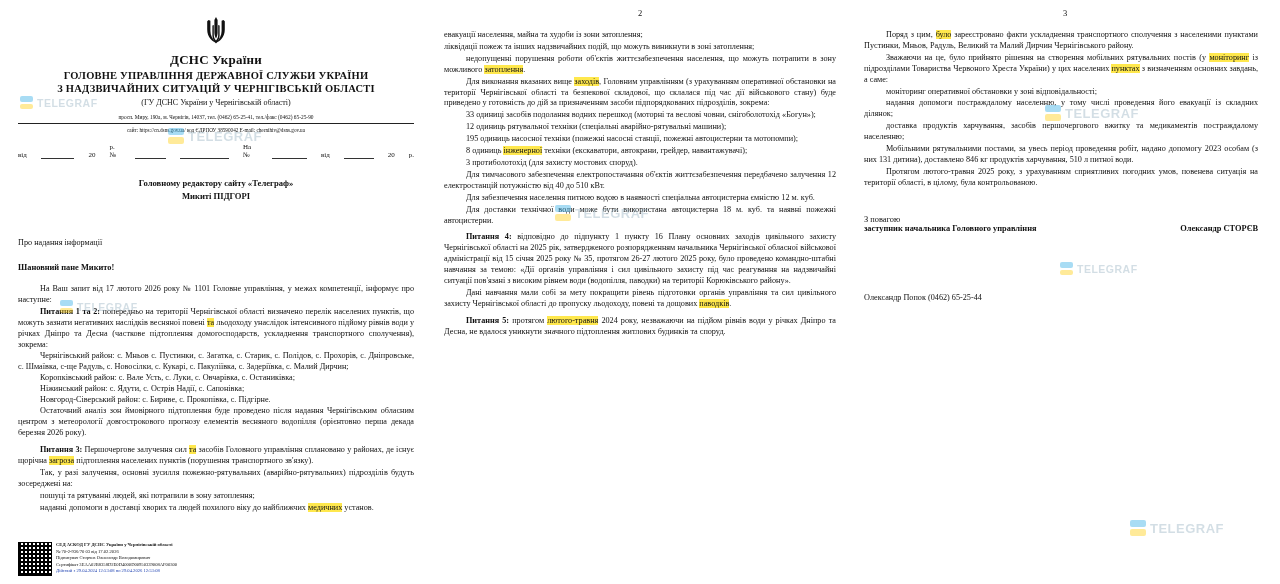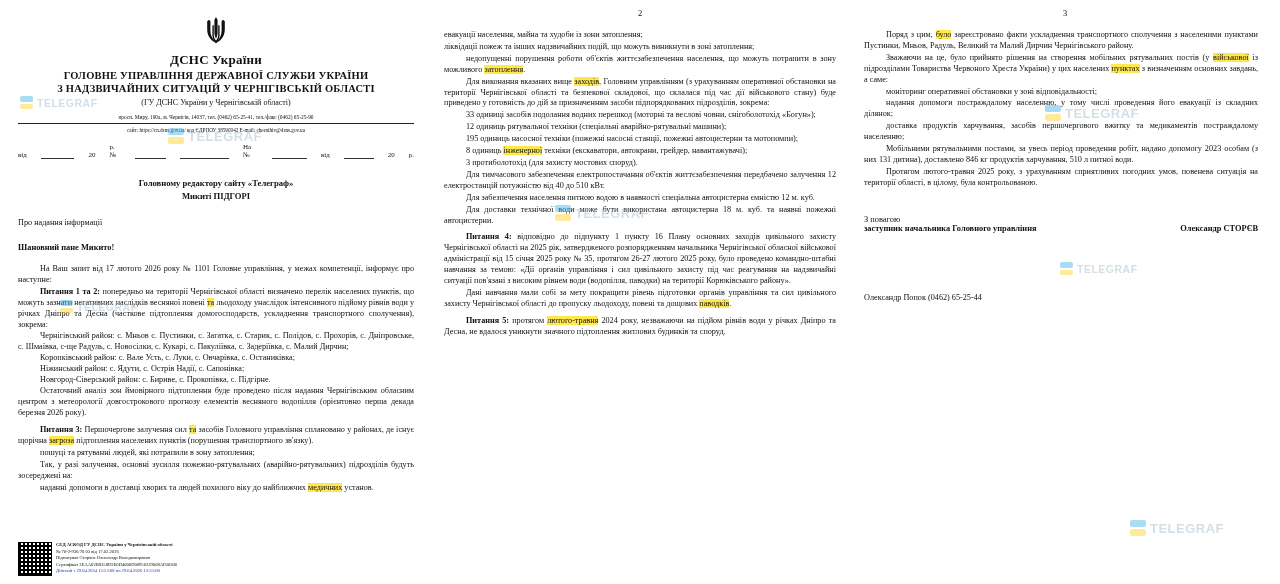--- a/index.html
+++ b/index.html
@@ -68,21 +68,21 @@
   .s5 { width: 34px; }
 
   .addressee {
     margin-top: 18px;
     text-align: center;
     font-size: 8.6px;
     font-weight: bold;
     line-height: 1.45;
   }
   .subject {
-    margin-top: 16px;
+    margin-top: 36px;
     font-size: 8.2px;
   }
   .salute {
     margin-top: 16px;
     text-align: left;
     font-size: 8.4px;
     font-weight: bold;
   }
 
   p {
@@ -242,22 +242,22 @@
 
     <div class="body-start">
       <p>На Ваш запит від 17 лютого 2026 року № 1101 Головне управління, у межах компетенції, інформує про наступне:</p>
       <p><span class="q">Питання 1 та 2:</span><span> попередньо на території Чернігівської області визначено перелік населених пунктів, що можуть зазнати негативних наслідків весняної повені <span class="hl">та</span> льодоходу унаслідок інтенсивного підйому рівнів води у річках Дніпро та Десна (часткове підтоплення домогосподарств, ускладнення транспортного сполучення), зокрема:</span></p>
       <p class="plain">Чернігівський район: с. Мньов с. Пустинки, с. Загатка, с. Старик, с. Полідов, с. Прохорів, с. Дніпровське, с. Шмаївка, с-ще Радуль, с. Новосілки, с. Кукарі, с. Пакуліївка, с. Задеріївка, с. Малий Дирчин;</p>
       <p class="plain">Коропківський район: с. Вале Усть, с. Луки, с. Овчарівка, с. Останиківка;</p>
       <p class="plain">Ніжинський район: с. Ядути, с. Острів Надії, с. Сапонівка;</p>
       <p class="plain">Новгород-Сіверський район: с. Бириве, с. Прокопівка, с. Підгірне.</p>
       <p>Остаточний аналіз зон ймовірного підтоплення буде проведено після надання Чернігівським обласним центром з метеорології довгострокового прогнозу елементів весняного водопілля (орієнтовно перша декада березня 2026 року).</p>
       <p style="margin-top:6px"><span class="q">Питання 3:</span><span> Першочергове залучення сил <span class="hl">та</span> засобів Головного управління сплановано у районах, де існує щорічна <span class="hl">загроза</span> підтоплення населених пунктів (порушення транспортного зв'язку).</span></p>
+      <p>Так, у разі залучення, основні зусилля пожежно-рятувальних (аварійно-рятувальних) підрозділів будуть зосереджені на:</p>
       <p>пошуці та рятуванні людей, які потрапили в зону затоплення;</p>
-      <p>Так, у разі залучення, основні зусилля пожежно-рятувальних (аварійно-рятувальних) підрозділів будуть зосереджені на:</p>
       <p>наданні допомоги в доставці хворих та людей похилого віку до найближчих <span class="hl">медичних</span> установ.</p>
     </div>
 
     <div class="stamp">
       <div class="qr"></div>
       <div class="stamp-txt">
         <div class="b"><span>СЕД АСКОД ГУ ДСНС України у Чернігівській області</span></div>
         <div>№ 70-2-936/70 03 від 17.02.2026</div>
         <div>Підписувач Сторчев Олександр Володимирович</div>
         <div>Сертифікат 3EAA02B8358D2E0D4000D00950339008AF00300</div>
@@ -283,21 +283,21 @@
     <p>Для доставки технічної води може бути використана автоцистерна 18 м. куб. та наявні пожежні автоцистерни.</p>
     <p style="margin-top:6px"><span class="q">Питання 4:</span><span> відповідно до підпункту 1 пункту 16 Плану основних заходів цивільного захисту Чернігівської області на 2025 рік, затвердженого розпорядженням начальника Чернігівської обласної військової адміністрації від 15 січня 2025 року № 35, протягом 26-27 лютого 2025 року, було проведено командно-штабні навчання за темою: «Дії органів управління і сил цивільного захисту під час реагування на надзвичайні ситуації пов'язані з високим рівнем води (водопілля, паводки) на території Корюківського району».</span></p>
     <p>Дані навчання мали собі за мету покращити рівень підготовки органів управління та сил цивільного захисту Чернігівської області до пропуску льодоходу, повені та дощових <span class="hl">паводків</span>.</p>
     <p style="margin-top:6px"><span class="q">Питання 5:</span><span> протягом <span class="hl">лютого-травня</span> 2024 року, незважаючи на підйом рівнів води у річках Дніпро та Десна, не вдалося уникнути значного підтоплення житлових будинків та споруд.</span></p>
   </div>
 
   <div class="col col3">
     <div class="pageno">3</div>
 
     <p>Поряд з цим, <span class="hl">було</span> зареєстровано факти ускладнення транспортного сполучення з населеними пунктами Пустинки, Мньов, Радуль, Великий та Малий Дирчин Чернігівського району.</p>
-    <p>Зважаючи на це, було прийнято рішення на створення мобільних рятувальних постів (у <span class="hl">військової</span> із підрозділами Товариства Червоного Хреста України) у цих населених <span class="hl">пунктах</span> з визначенням основних завдань, а саме:</p>
+    <p>Зважаючи на це, було прийнято рішення на створення мобільних рятувальних постів (у <span class="hl">моніторинг</span> із підрозділами Товариства Червоного Хреста України) у цих населених <span class="hl">пунктах</span> з визначенням основних завдань, а саме:</p>
     <p>моніторинг оперативної обстановки у зоні відповідальності;</p>
     <p>надання допомоги постраждалому населенню, у тому числі проведення його евакуації із складних ділянок;</p>
     <p>доставка продуктів харчування, засобів першочергового вжитку та медикаментів постраждалому населенню;</p>
     <p>Мобільними рятувальними постами, за увесь період проведення робіт, надано допомогу 2023 особам (з них 131 дитина), доставлено 846 кг продуктів харчування, 510 л питної води.</p>
     <p>Протягом лютого-травня 2025 року, з урахуванням сприятливих погодних умов, повенева ситуація на території області, в цілому, була контрольованою.</p>
 
     <div class="sig-block">
       <div style="font-size:8.4px">З повагою</div>
       <div class="sig-row">
         <span>заступник начальника Головного управління</span>

